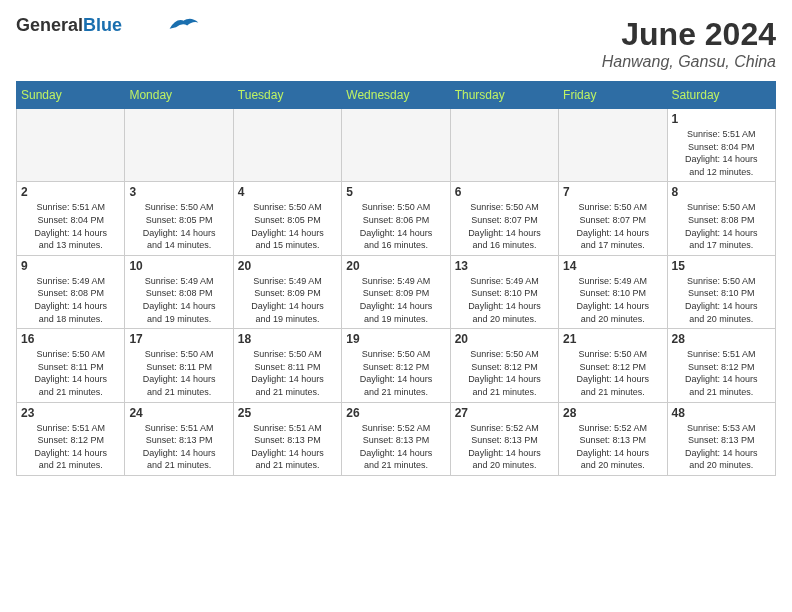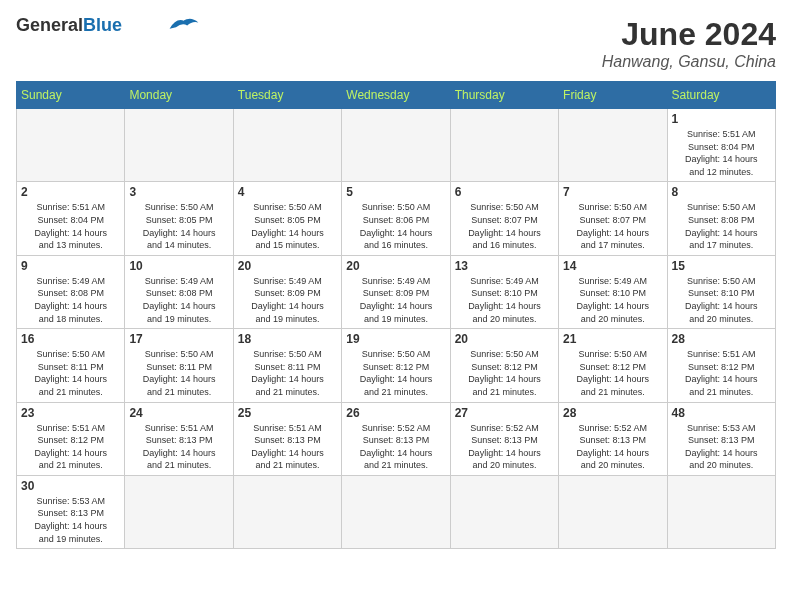--- a/index.html
+++ b/index.html
@@ -336,29 +336,14 @@
 and 20 minutes.</div>
         </td>
         <td>
           <span class="day-number">48</span>
           <div class="day-info" style="white-space: pre-line;">Sunrise: 5:53 AM
 Sunset: 8:13 PM
 Daylight: 14 hours
 and 20 minutes.</div>
         </td>
       </tr>
-      <tr class="week-row">
-        <td>
-          <span class="day-number">30</span>
-          <div class="day-info" style="white-space: pre-line;">Sunrise: 5:53 AM
-Sunset: 8:13 PM
-Daylight: 14 hours
-and 19 minutes.</div>
-        </td>
-        <td class="empty"></td>
-        <td class="empty"></td>
-        <td class="empty"></td>
-        <td class="empty"></td>
-        <td class="empty"></td>
-        <td class="empty"></td>
-      </tr>
     </tbody>
 </table>
 
 </body></html>

